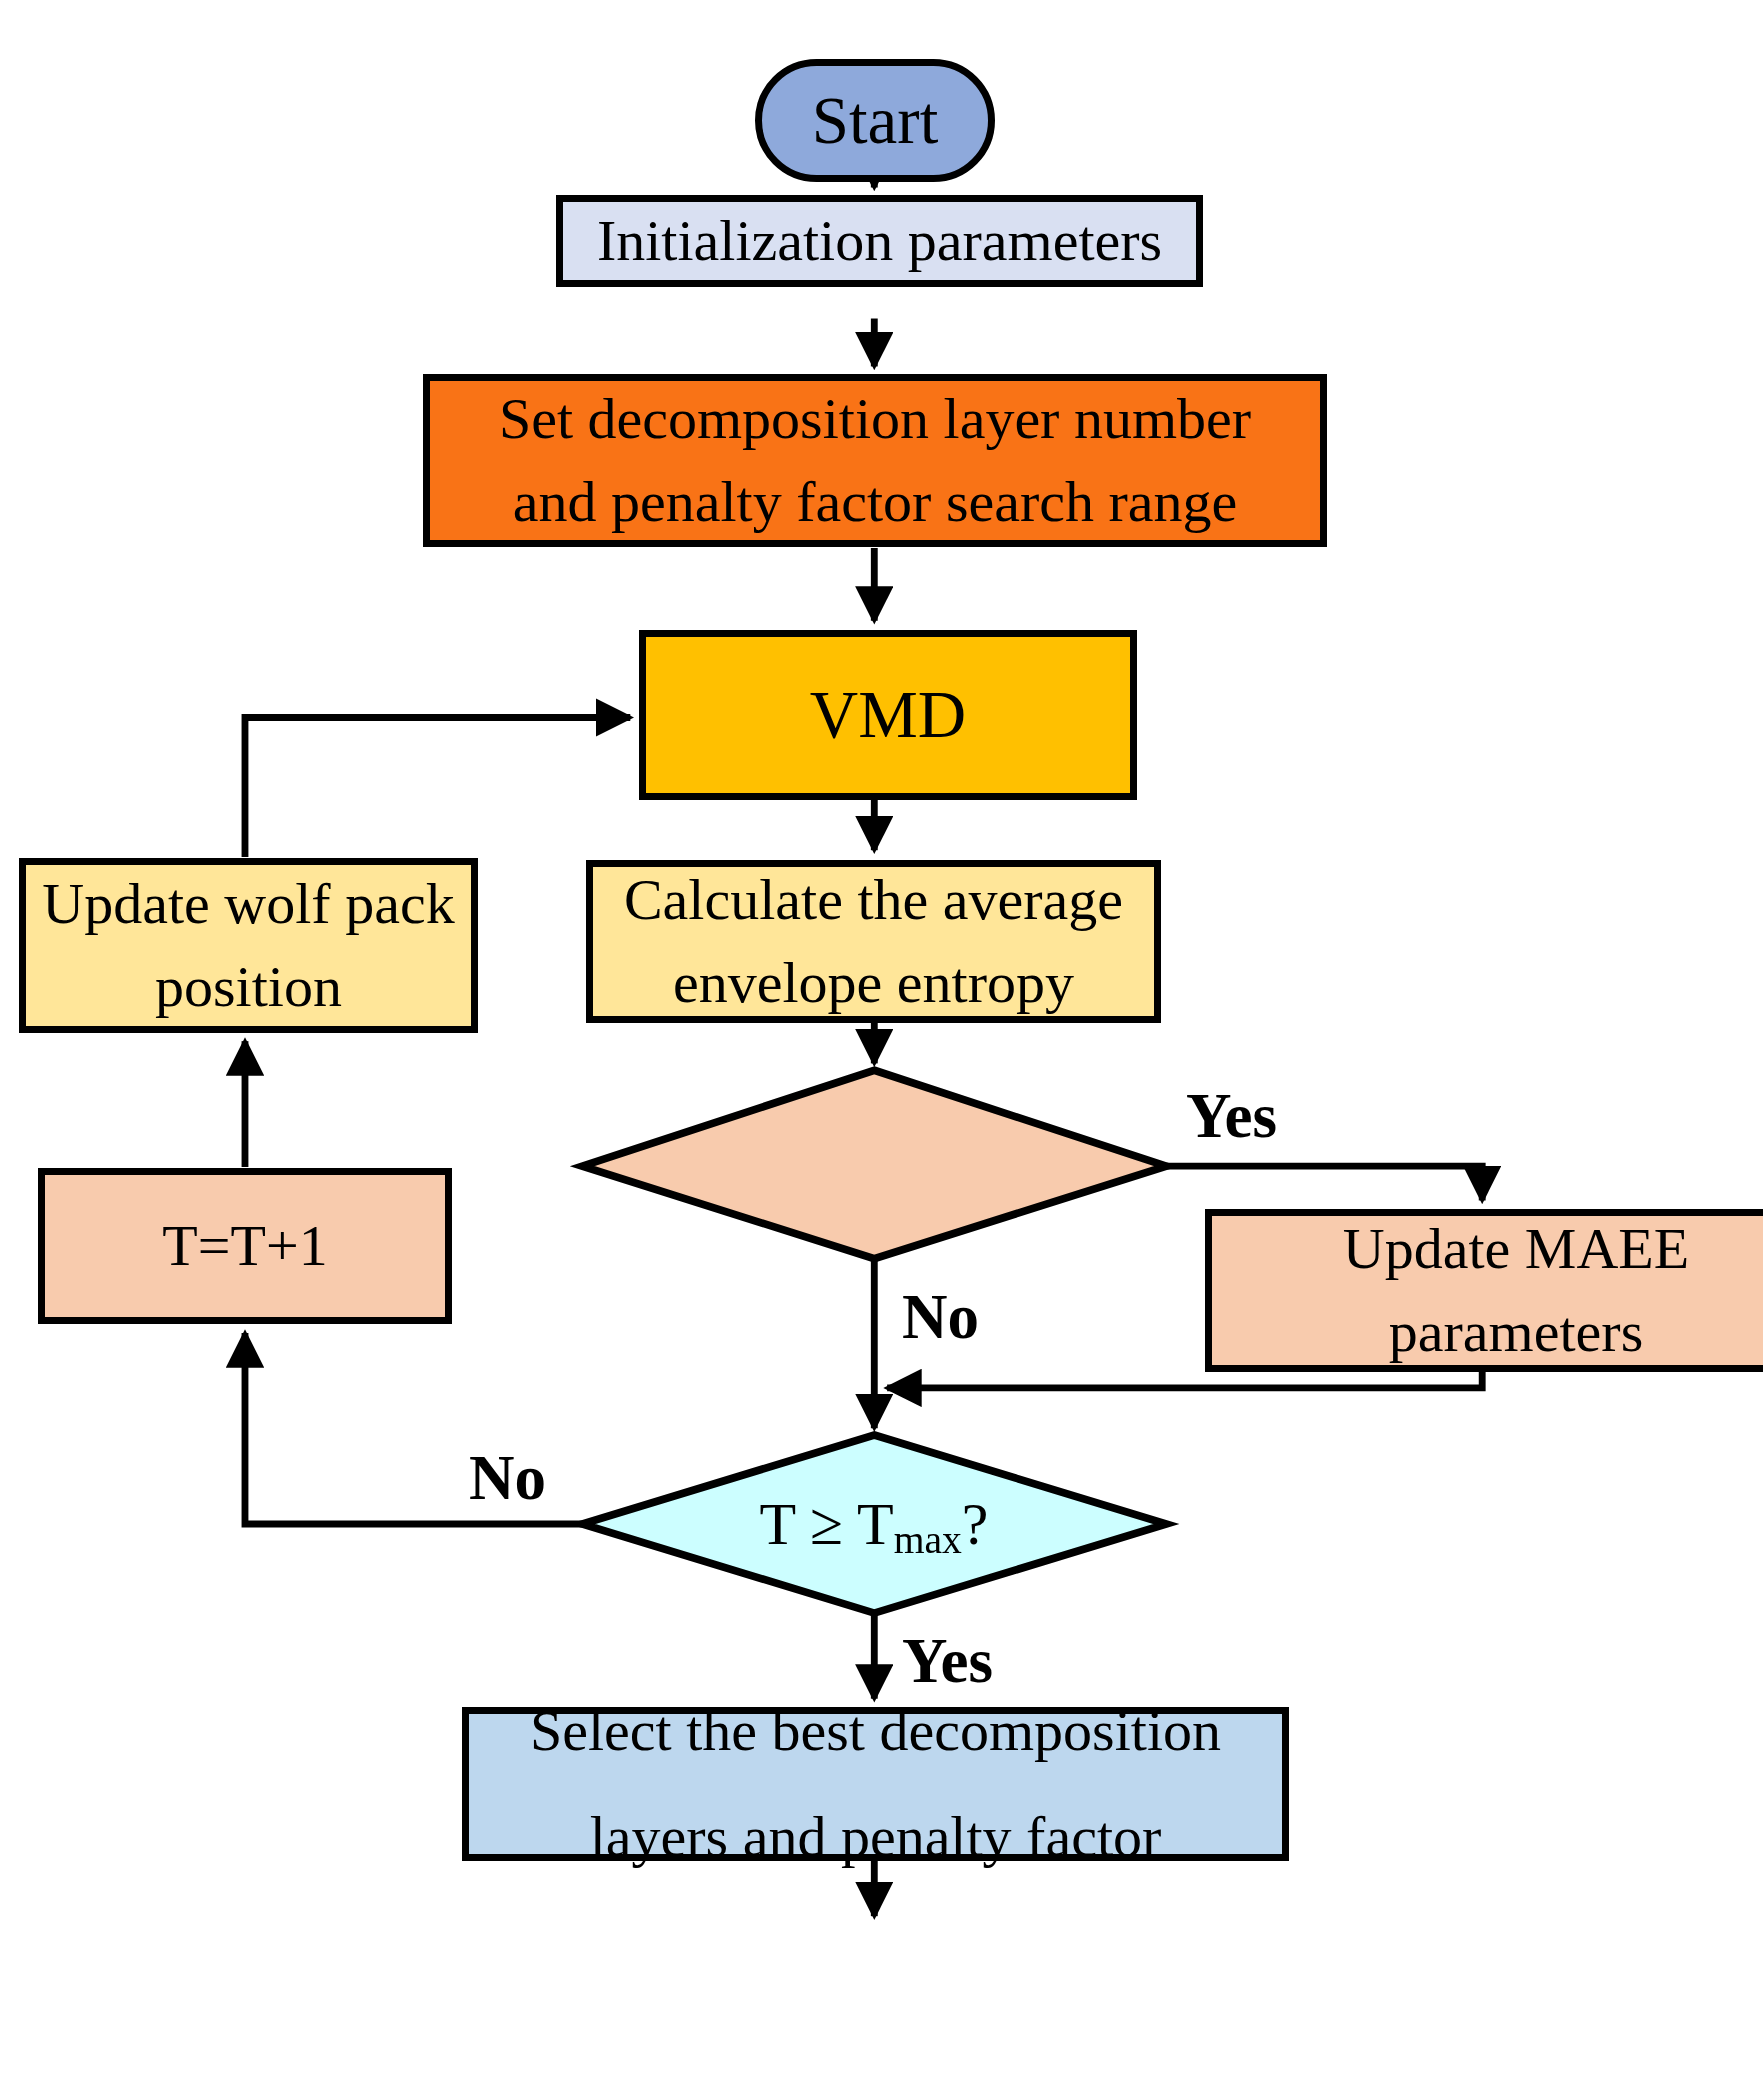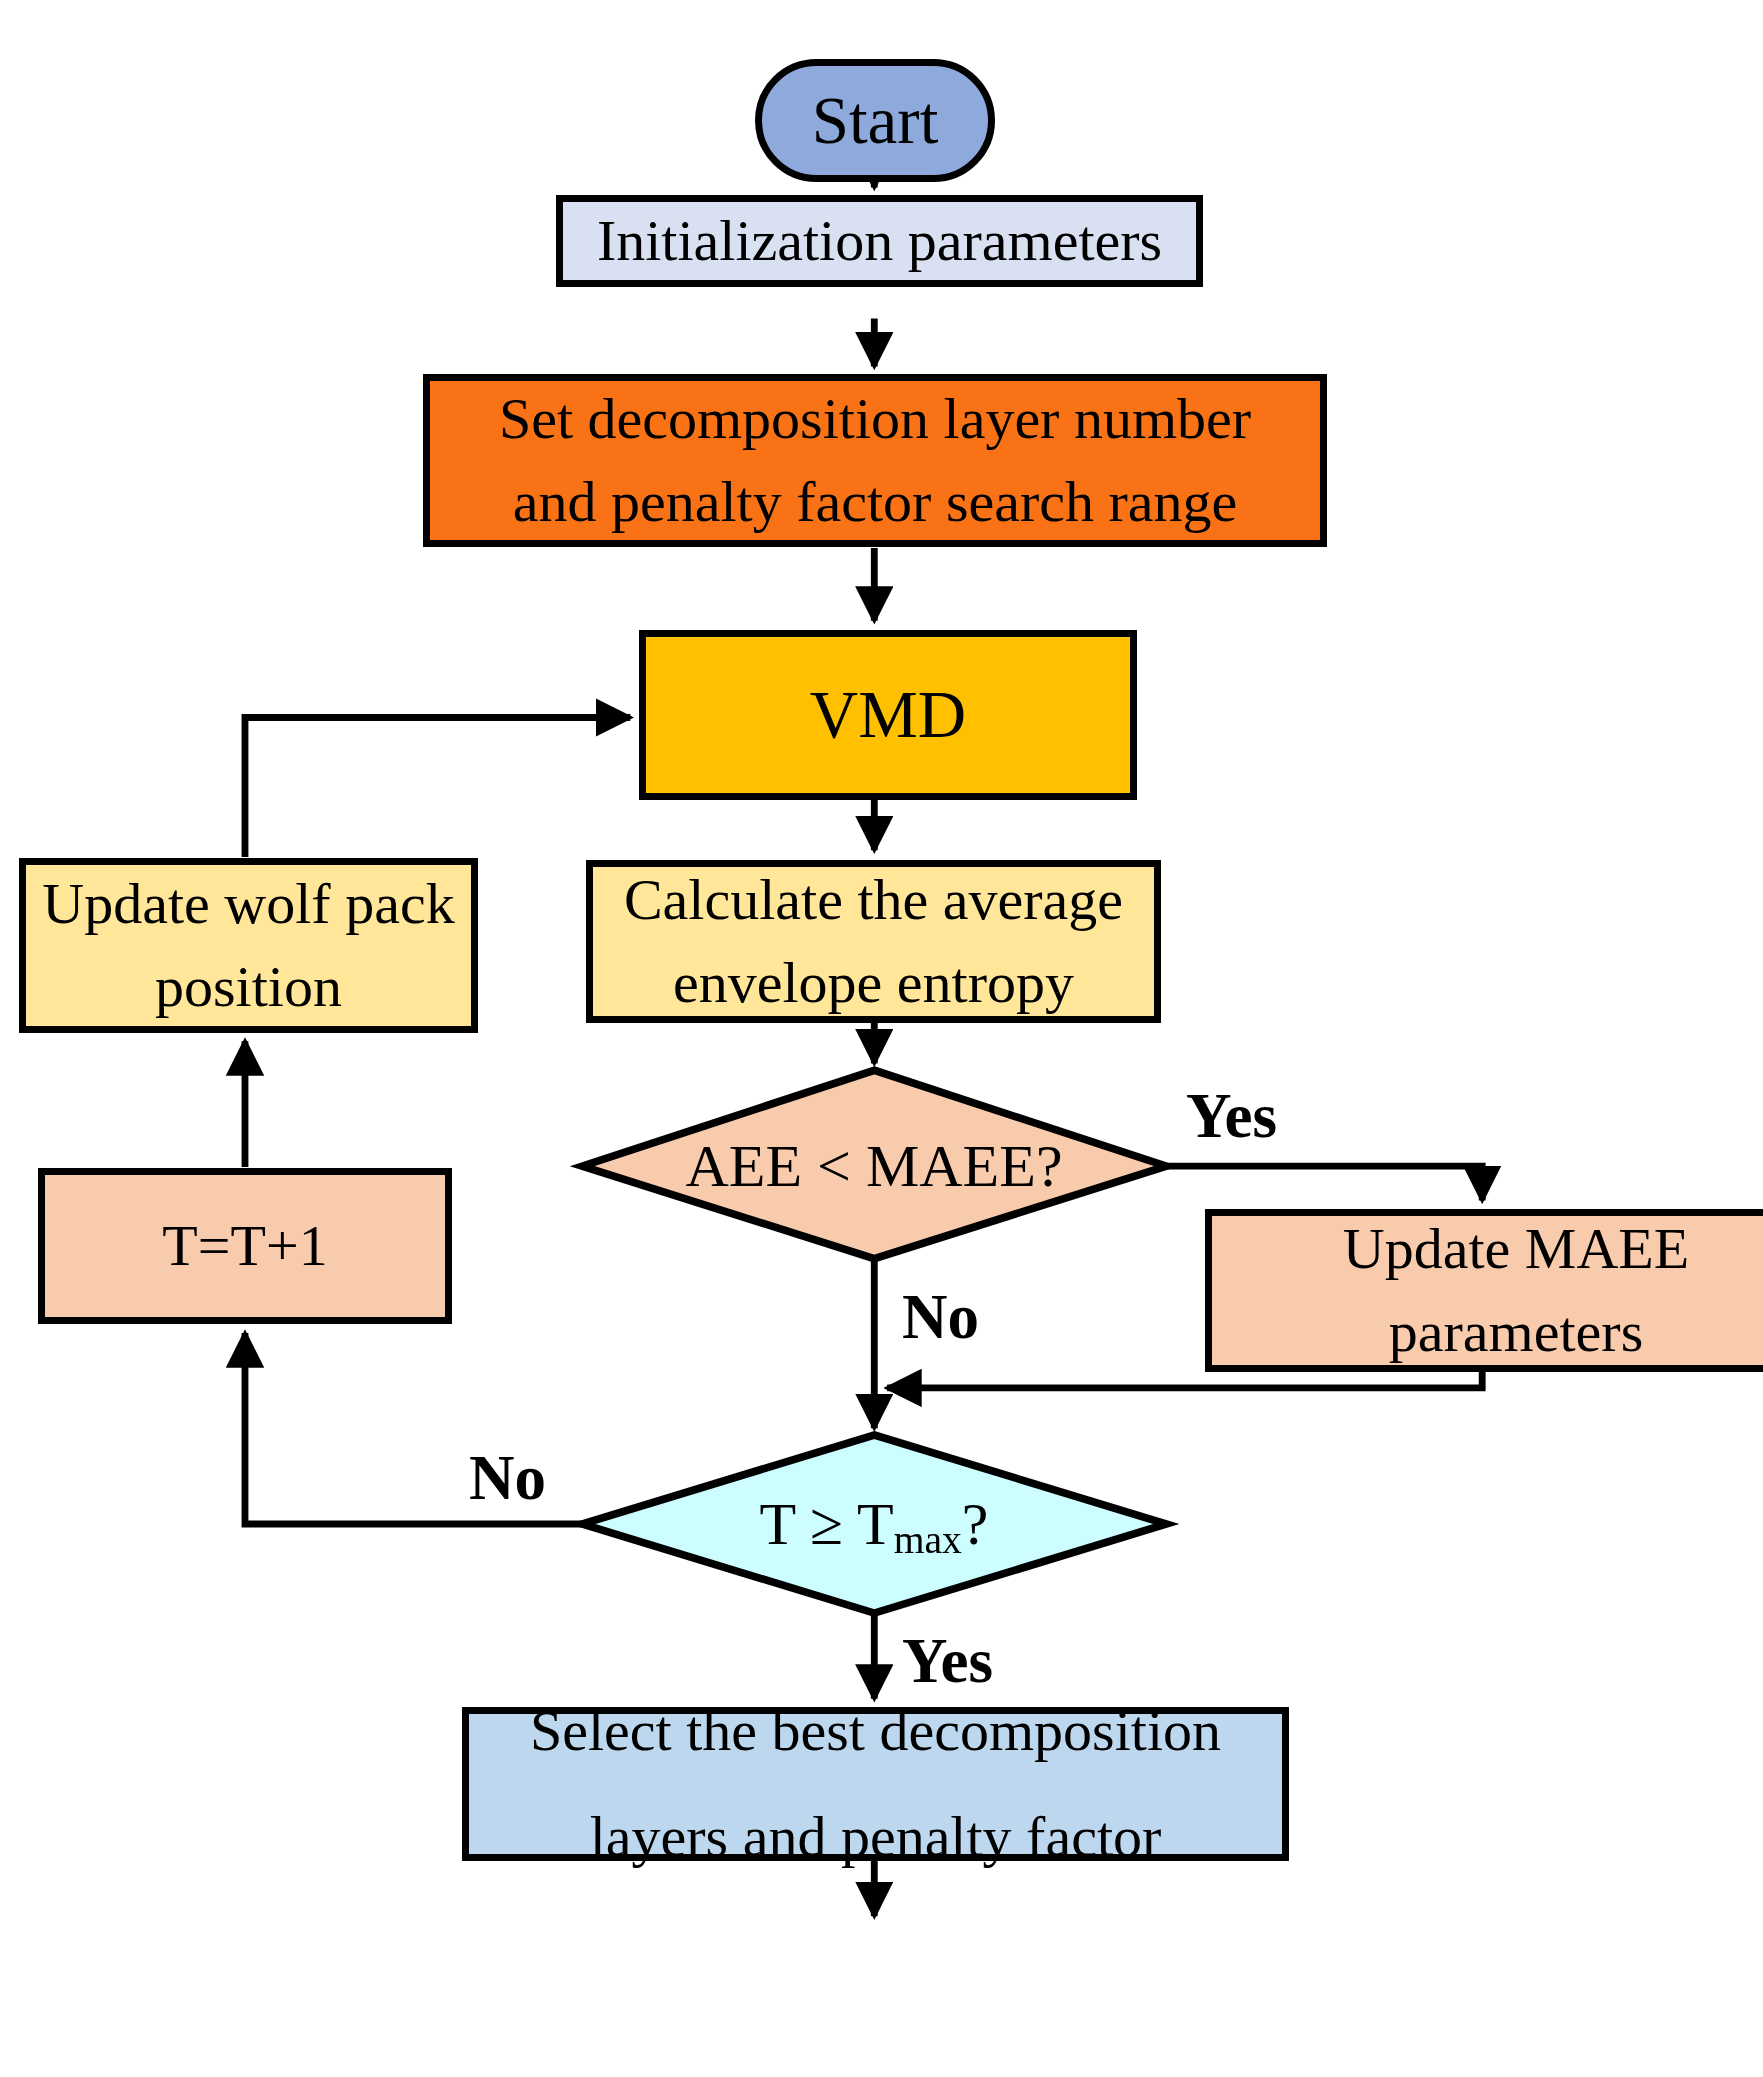--- a/index.html
+++ b/index.html
@@ -136,23 +136,20 @@
   <div class="node fill-salmon" style="left:38px; top:1168px; width:414px; height:156px;">
     <span>T=T+1</span>
   </div>
 
   <div class="node fill-select" style="left:462px; top:1707px; width:827px; height:154px;">
     <span>Select the best decomposition</span>
     <span>layers and penalty factor</span>
   </div>
 
 
-  <div class="diamond-label" style="left:600px; top:1123px; width:548px; height:86px;">
-    <span>AEE &lt; MAEE?</span>
-  </div>
 
   <div class="diamond-label" style="left:617px; top:1481px; width:514px; height:86px;">
     <span><span>T ≥ T</span><sub class="mx">max</sub><span>?</span></span>
   </div>
 
   <div class="edge-label" style="left:1186px; top:1080px;">Yes</div>
   <div class="edge-label" style="left:902px; top:1281px;">No</div>
   <div class="edge-label" style="left:469px; top:1442px;">No</div>
   <div class="edge-label" style="left:902px; top:1625px;">Yes</div>
 

